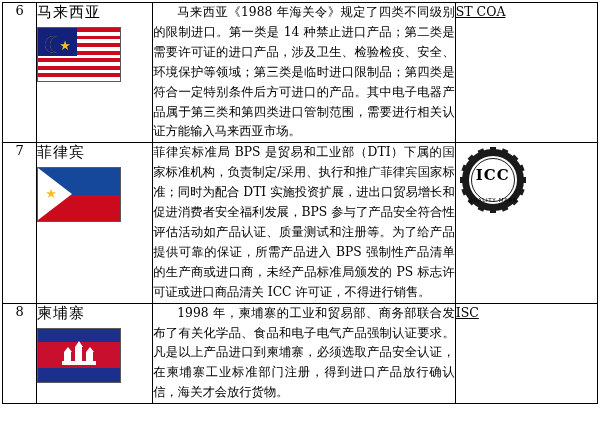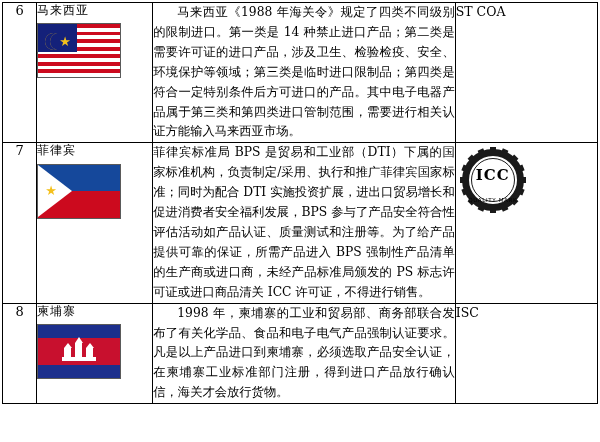--- a/index.html
+++ b/index.html
@@ -39,21 +39,21 @@
   .cell-num {
     text-align: center;
     font-size: 13px;
     padding-top: 9px;
     font-family: "DejaVu Serif", "Liberation Serif", serif;
   }
   .cell-country {
     padding: 8px 4px 6px 8px;
   }
   .country-name {
-    font-size: 12px;
+    font-size: 15px;
     font-family: "DejaVu Serif", "Liberation Serif", serif;
     letter-spacing: 1px;
     line-height: 1.2;
     margin-bottom: 6px;
     white-space: nowrap;
   }
   .flag-wrap {
     width: 82px;
     height: 53px;
     border: 1px solid #5a5a5a;
@@ -134,20 +134,21 @@
     text-justify: inter-ideograph;
     text-indent: 0;
   }
   .cell-desc p { margin: 0; }
   .cell-desc p.indent { text-indent: 24px; }
 
   .cell-mark {
     padding: 7px 6px 6px 6px;
     font-size: 12.5px;
     font-family: "DejaVu Serif", "Liberation Serif", serif;
+    text-decoration: underline;
   }
   .mark-text { line-height: 1.4; }
 
   .icc-badge {
     width: 62px; height: 62px;
     margin: 6px auto 0 6px;
     position: relative;
   }
   .icc-badge .gear {
     position:absolute; inset:0;

